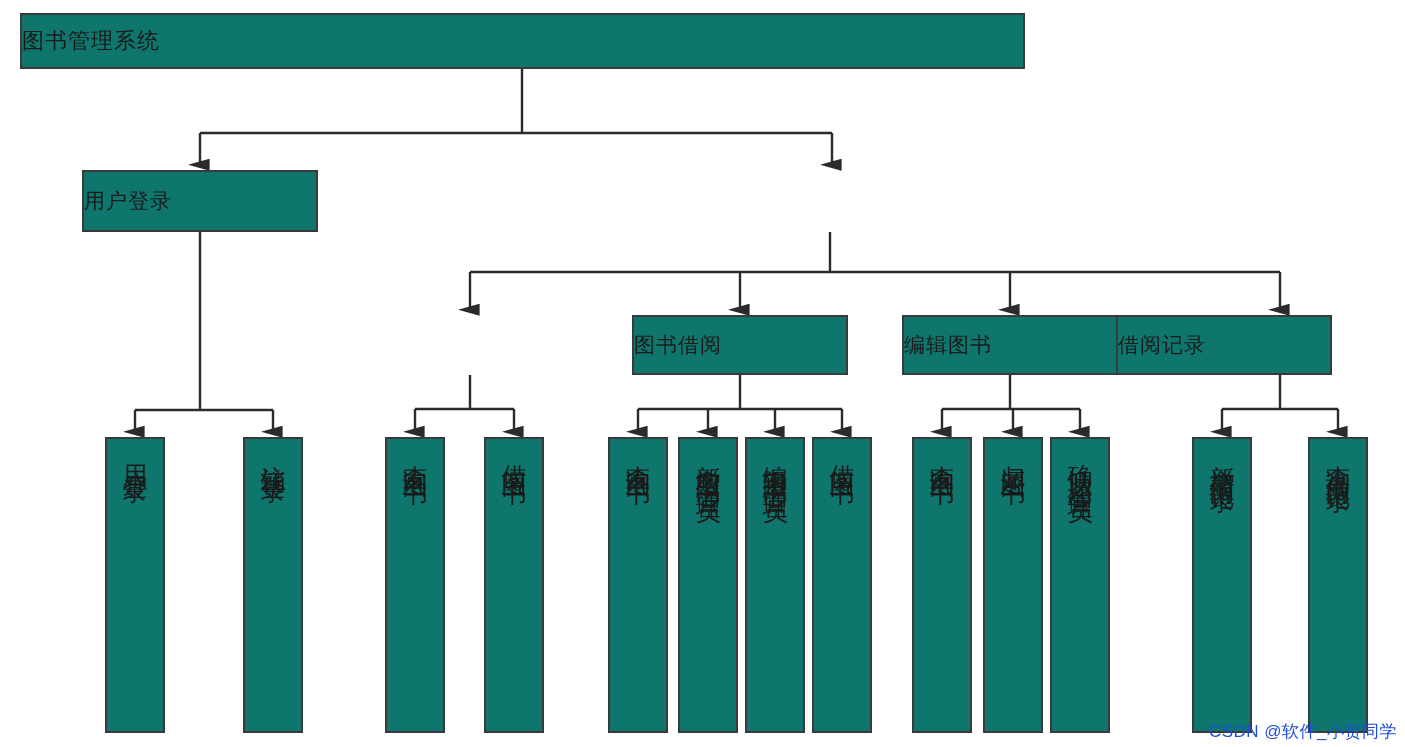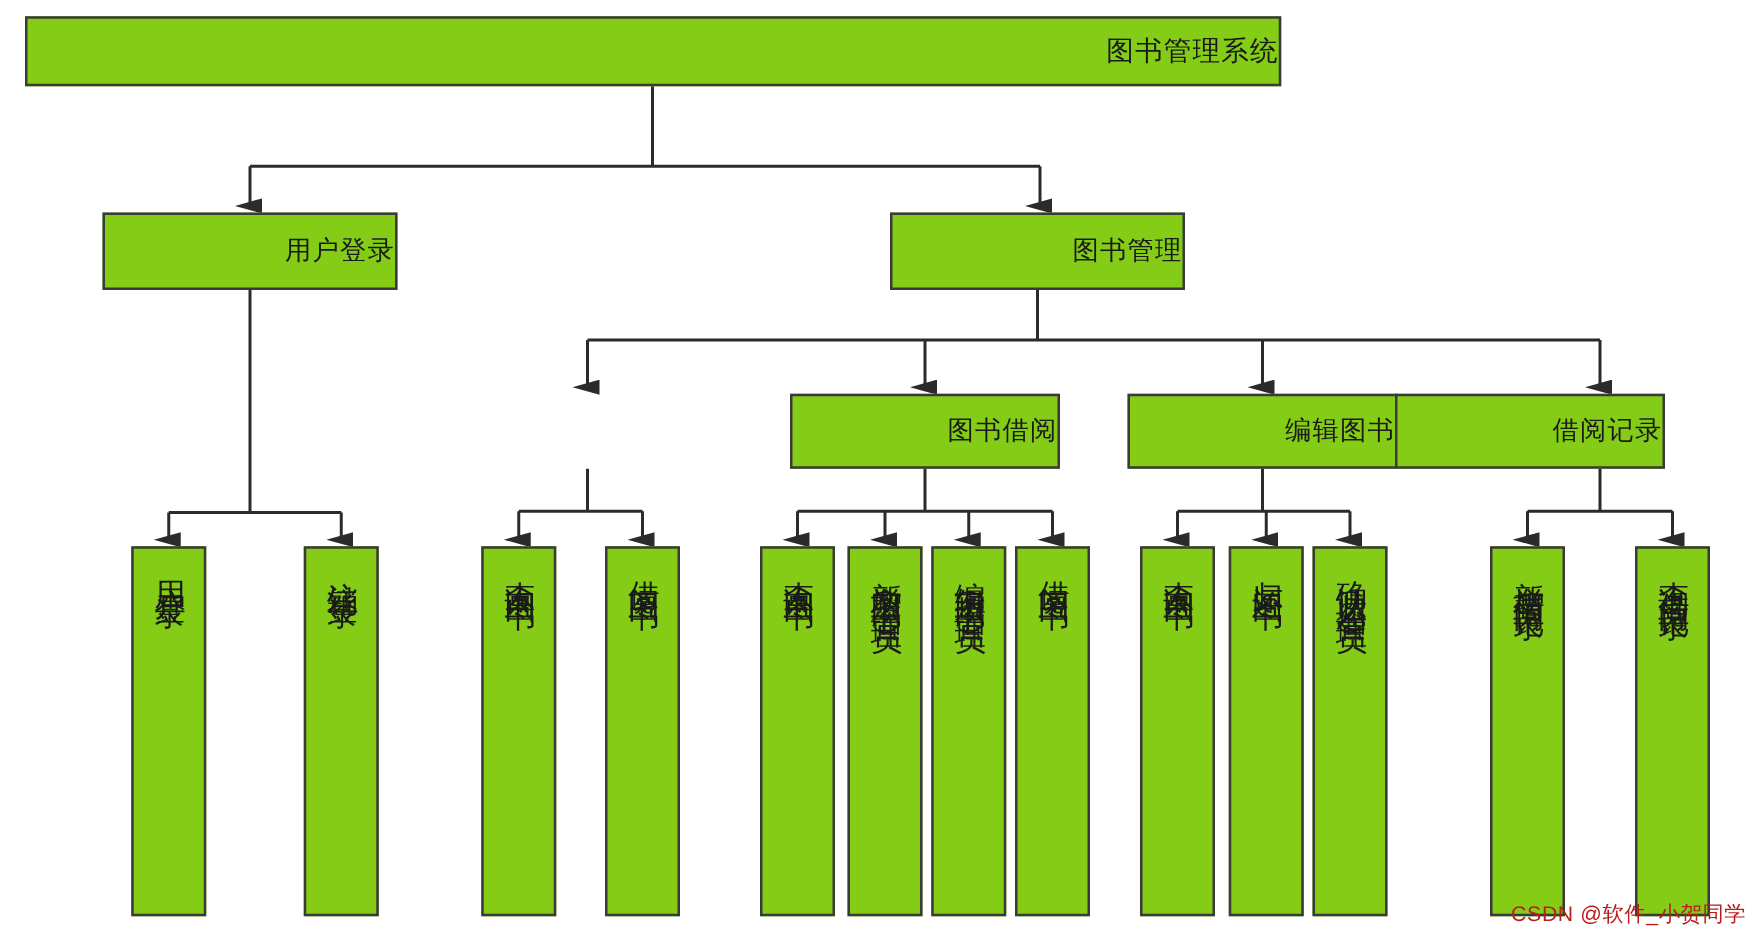--- a/index.html
+++ b/index.html
@@ -16,25 +16,25 @@
   }
   svg.edges{
     position:absolute;
     left:0; top:0;
     width:1405px; height:747px;
     pointer-events:none;
   }
   .node{
     position:absolute;
     box-sizing:border-box;
-    background:#84cc16;
+    background:#0f766e;
     border:2px solid #3a3a3a;
     display:flex;
     align-items:center;
-    justify-content:flex-end;
+    justify-content:flex-start;
     color:#1a1a1a;
   }
   .node .label{
     display:block;
     text-align:center;
     line-height:1.18;
     white-space:nowrap;
   }
   
   .node.h .label{
@@ -54,21 +54,21 @@
     line-height:1.0;
     letter-spacing:5px;
     white-space:nowrap;
     margin:0 auto;
   }
   .watermark{
     position:absolute;
     right:8px;
     bottom:4px;
     font-size:17px;
-    color:#b91c1c;
+    color:#1d4ed8;
     letter-spacing:0.5px;
     white-space:nowrap;
   }
 </style>
 </head>
 <body>
 
 <div id="canvas">
 
   <svg class="edges" viewBox="0 0 1405 747" xmlns="http://www.w3.org/2000/svg">
@@ -121,23 +121,20 @@
     </g>
   </svg>
 
   <div class="node h root" style="left:20px;top:13px;width:1005px;height:56px;">
     <span class="label">图书管理系统</span>
   </div>
 
   <div class="node h" style="left:82px;top:170px;width:236px;height:62px;">
     <span class="label">用户登录</span>
   </div>
-  <div class="node h" style="left:712px;top:170px;width:236px;height:62px;">
-    <span class="label">图书管理</span>
-  </div>
 
   <div class="node h" style="left:632px;top:315px;width:216px;height:60px;">
     <span class="label">图书借阅</span>
   </div>
   <div class="node h" style="left:902px;top:315px;width:216px;height:60px;">
     <span class="label">编辑图书</span>
   </div>
   <div class="node h" style="left:1116px;top:315px;width:216px;height:60px;">
     <span class="label">借阅记录</span>
   </div>

